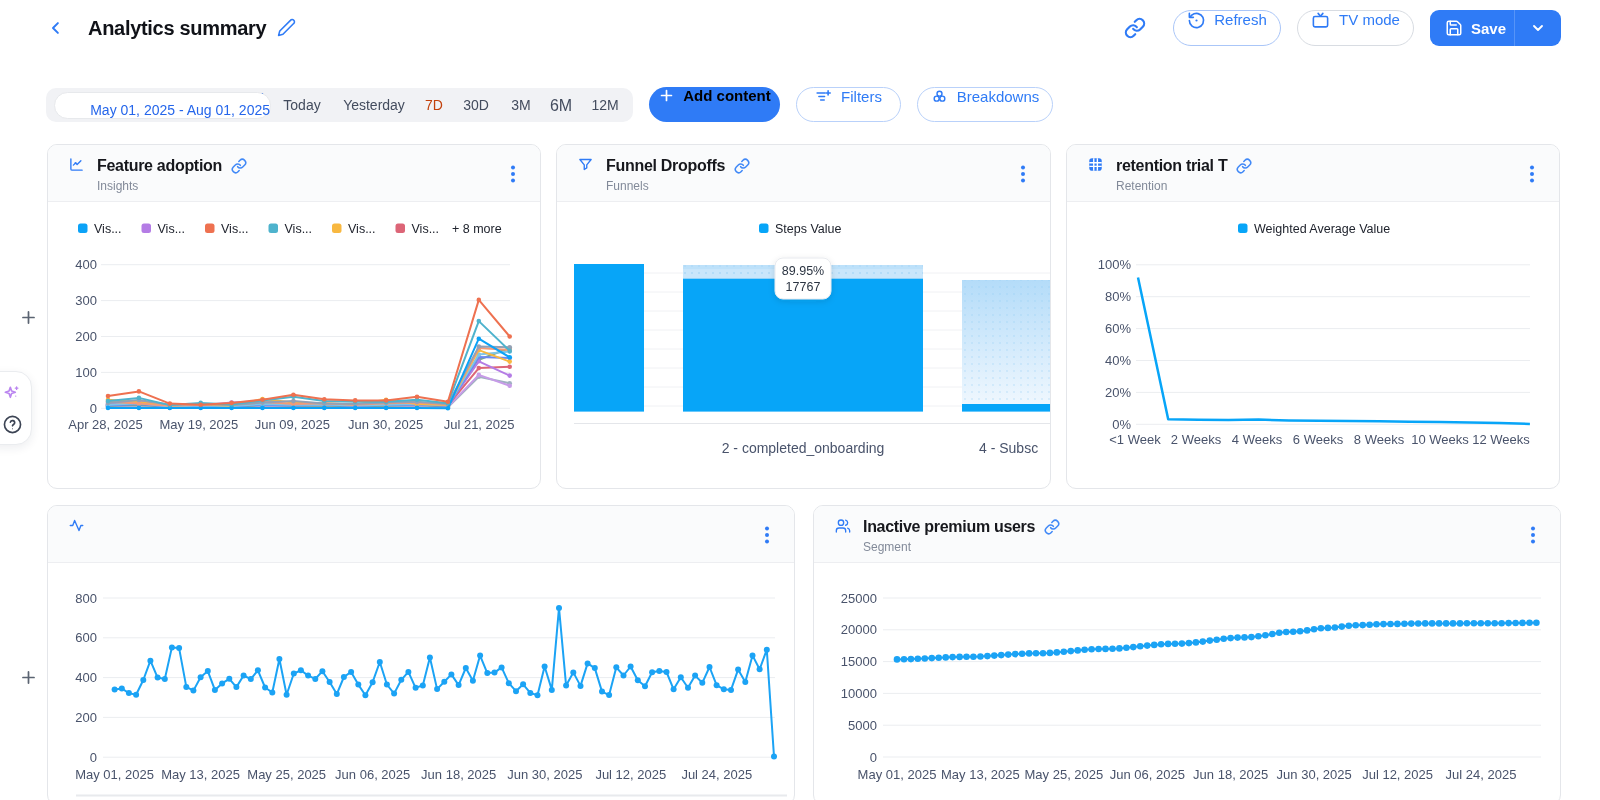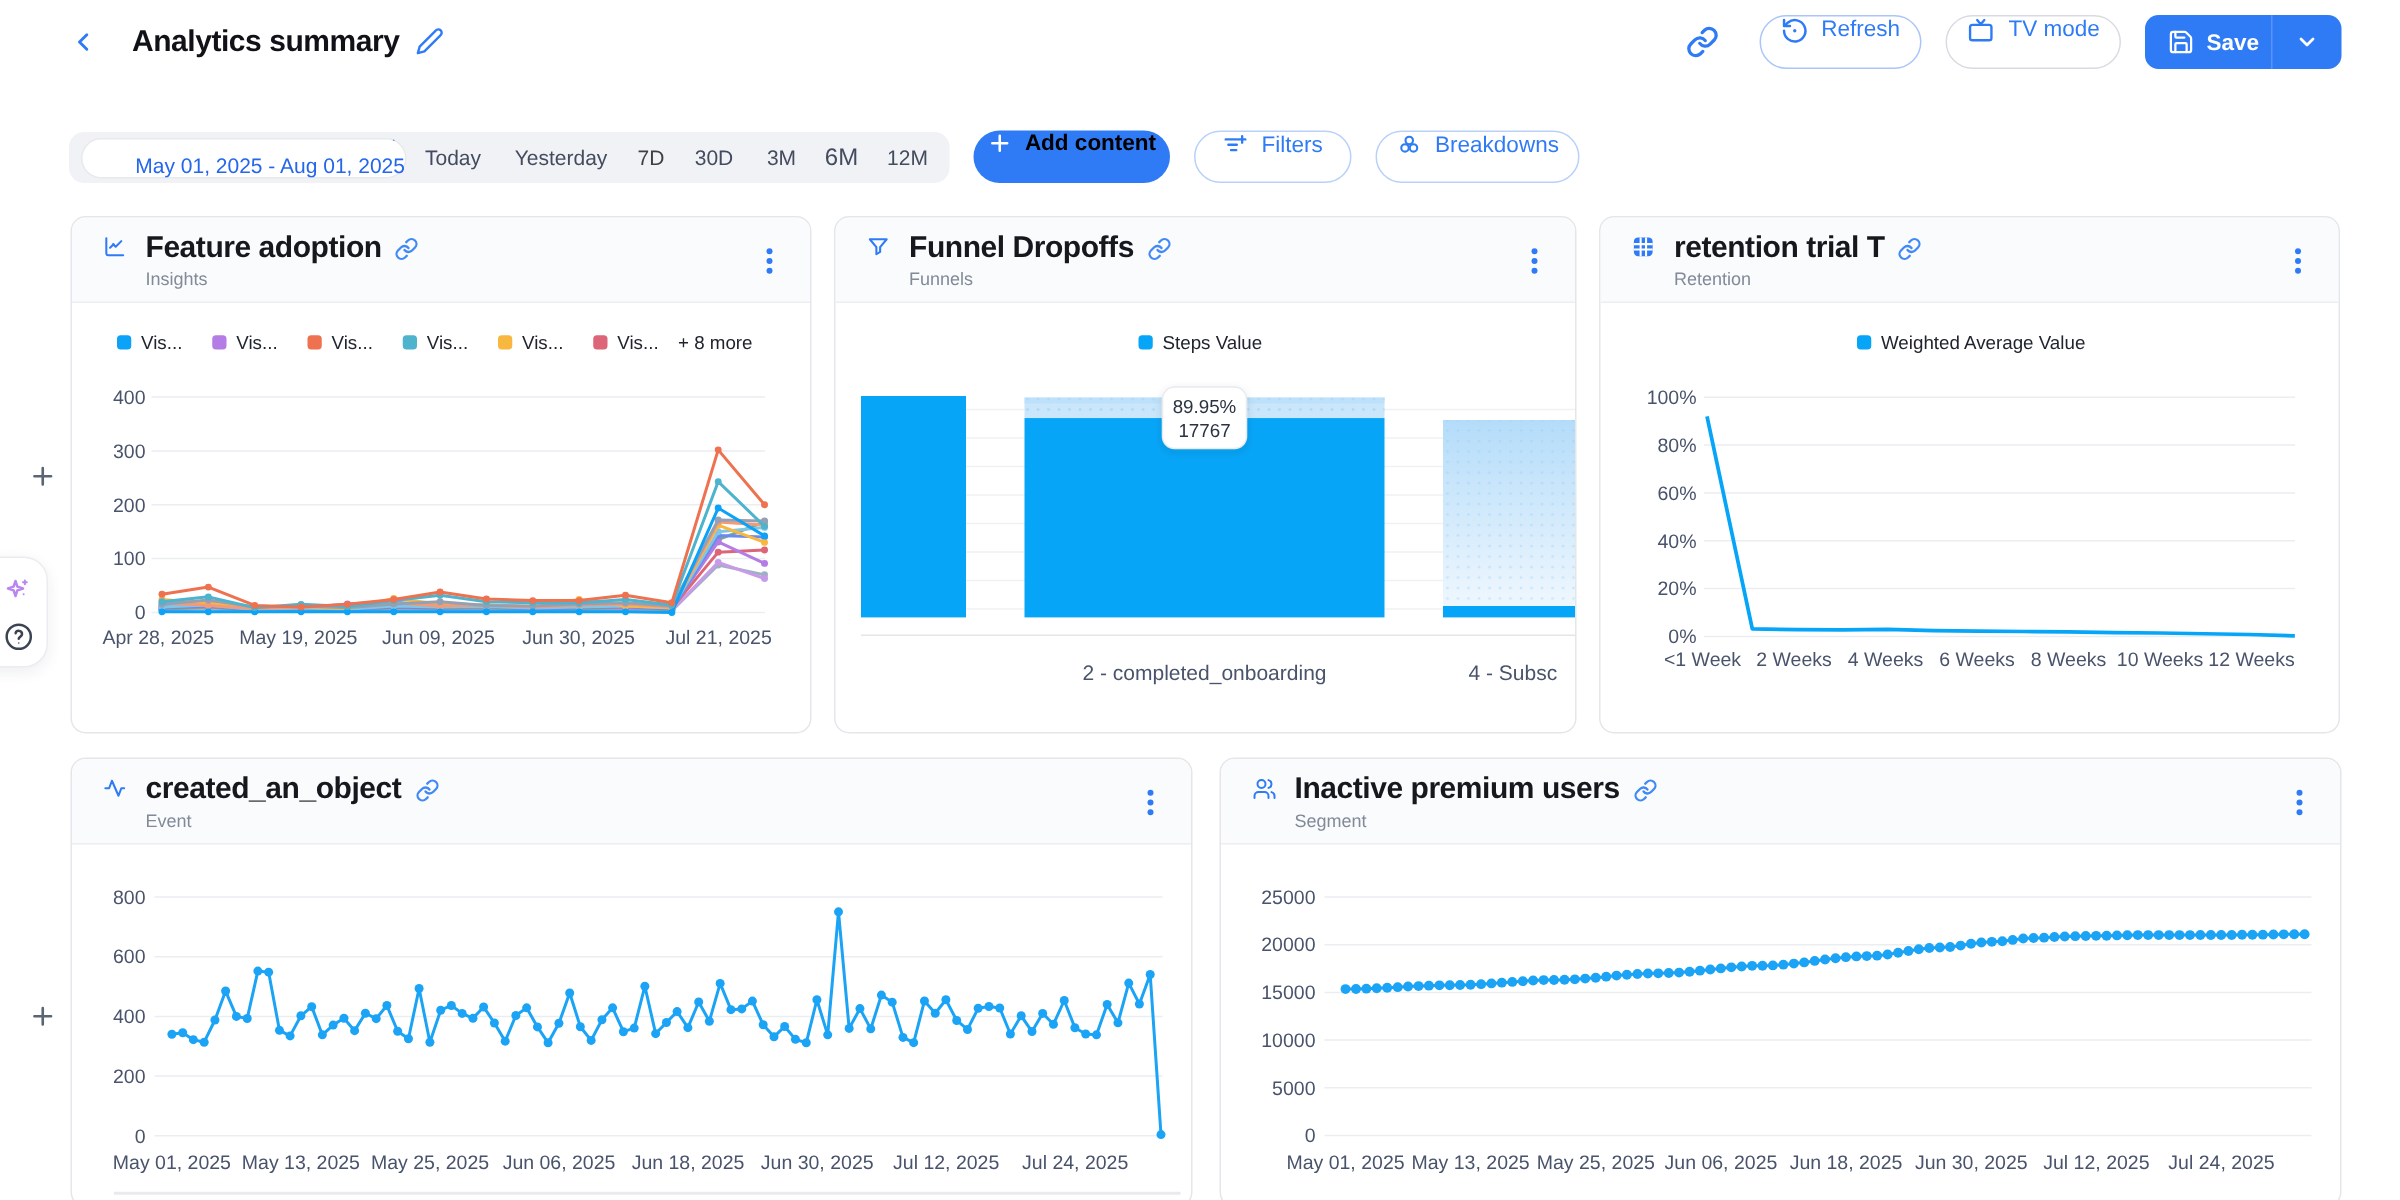--- a/index.html
+++ b/index.html
@@ -1,19 +1,19 @@
 <!DOCTYPE html>
 <html><head><meta charset="utf-8"><style>
 * { margin:0; padding:0; box-sizing:border-box; }
 html,body { width:1600px; height:800px; background:#ffffff; font-family:"Liberation Sans", sans-serif; overflow:hidden; position:relative; }
 .abs { position:absolute; }
 .card { position:absolute; background:#fff; border:1px solid #e4e6ea; border-radius:10px; overflow:hidden; }
 .chead { height:57px; background:#fafbfc; border-bottom:1px solid #edeef1; display:flex; align-items:flex-start; padding:12px 18px 0 21px; }
 .cicon { width:17px; height:17px; margin-right:11px; display:flex; margin-top:2px; }
-.ctitle { font-size:20px; font-weight:bold; color:#17181d; letter-spacing:-0.3px; display:flex; align-items:center; line-height:17px; }
+.ctitle { font-size:16px; font-weight:bold; color:#17181d; letter-spacing:-0.3px; display:flex; align-items:center; line-height:17px; }
 .clink { margin-left:9px; display:inline-flex; }
 .csub { font-size:12px; color:#828a99; margin-top:5px; }
 .cdots { margin-left:auto; margin-top:7px; }
 .ax { font-size:13px; fill:#49536b; }
 .axb { font-size:14px; fill:#49536b; }
 .leg { font-size:12.5px; fill:#20242e; }
 .tt { font-size:12.5px; fill:#2b3442; }
 .btn { position:absolute; display:flex; align-items:flex-start; justify-content:center; font-size:15px; border-radius:18px; }
 </style></head><body>
 
@@ -74,21 +74,21 @@
 <div class="abs" style="left:54px;top:92px;width:217px;height:27px;background:#fff;border:1px solid #e7e9ec;border-radius:14px;display:flex;align-items:flex-end;padding-left:9px;gap:8px;flex-direction:column;">
 <svg width="15" height="15" viewBox="0 0 24 24" fill="none" stroke="#2566eb" stroke-width="2.2" stroke-linecap="round" stroke-linejoin="round">
       <rect x="3" y="4" width="18" height="18" rx="2"></rect>
       <path d="M8 2v4M16 2v4M3 9.5h18"></path>
       <path d="M8 14h.01M12 14h.01M16 14h.01M8 18h.01M12 18h.01M16 18h.01"></path>
     </svg>
 <span style="font-size:14px;color:#2566eb;white-space:nowrap;">May 01, 2025 - Aug 01, 2025</span>
 </div>
 <div class="abs" style="left:302px;top:97px;transform:translateX(-50%);font-size:14px;color:#434c5e;white-space:nowrap;">Today</div>
 <div class="abs" style="left:374px;top:97px;transform:translateX(-50%);font-size:14px;color:#434c5e;white-space:nowrap;">Yesterday</div>
-<div class="abs" style="left:434px;top:97px;transform:translateX(-50%);font-size:14px;color:#404040;white-space:nowrap;">7D</div>
+<div class="abs" style="left:434px;top:97px;transform:translateX(-50%);font-size:14px;color:#c2410c;white-space:nowrap;">7D</div>
 <div class="abs" style="left:476px;top:97px;transform:translateX(-50%);font-size:14px;color:#434c5e;white-space:nowrap;">30D</div>
 <div class="abs" style="left:521px;top:97px;transform:translateX(-50%);font-size:14px;color:#434c5e;white-space:nowrap;">3M</div>
 <div class="abs" style="left:561px;top:97px;transform:translateX(-50%);font-size:16px;color:#434c5e;white-space:nowrap;">6M</div>
 <div class="abs" style="left:605px;top:97px;transform:translateX(-50%);font-size:14px;color:#434c5e;white-space:nowrap;">12M</div>
 
 <div class="btn" style="left:649px;top:87px;width:131px;height:35px;background:#2f7bf6;color:#000000;font-weight:bold;gap:8px;">
 <svg width="17" height="17" viewBox="0 0 24 24" fill="none" stroke="#fff" stroke-width="2.4" stroke-linecap="round">
       <path d="M12 5v14M5 12h14"></path>
     </svg>
 <span>Add content</span>
@@ -509,29 +509,20 @@
 </svg></div>
 </div>
 
 <div class="card" style="left:47px;top:505px;width:748px;height:300px;">
 <div class="chead">
   <div class="cicon" style="margin-top:0px">
         <svg width="15" height="15" viewBox="0 0 24 24" fill="none" stroke="#2f7bf6" stroke-width="2.2" stroke-linecap="round" stroke-linejoin="round">
           <path d="M22 12h-3l-3 8L9 4l-3 8H2"></path>
         </svg>
       </div>
-  <div class="ctxt">
-    <div class="ctitle">created_an_object<span class="clink">
-            <svg width="16" height="16" viewBox="0 0 24 24" fill="none" stroke="#4189f7" stroke-width="2.3" stroke-linecap="round" stroke-linejoin="round">
-              <path d="M10 13a5 5 0 0 0 7.54.54l3-3a5 5 0 0 0-7.07-7.07l-1.72 1.71"></path>
-              <path d="M14 11a5 5 0 0 0-7.54-.54l-3 3a5 5 0 0 0 7.07 7.07l1.71-1.71"></path>
-            </svg>
-          </span></div>
-    <div class="csub">Event</div>
-  </div>
   <div class="cdots"><svg width="18" height="20" viewBox="0 0 18 20">
           <g fill="#2f7bf6">
             <circle cx="9" cy="3.5" r="2"></circle>
             <circle cx="9" cy="10" r="2"></circle>
             <circle cx="9" cy="16.5" r="2"></circle>
           </g>
         </svg></div>
 </div>
 <div style="position:absolute;left:0;top:0;"><svg width="748" height="300" viewBox="0 0 748 300">
 <line x1="55" y1="92.0" x2="727" y2="92.0" stroke="#ebedf0" stroke-width="1"></line>

